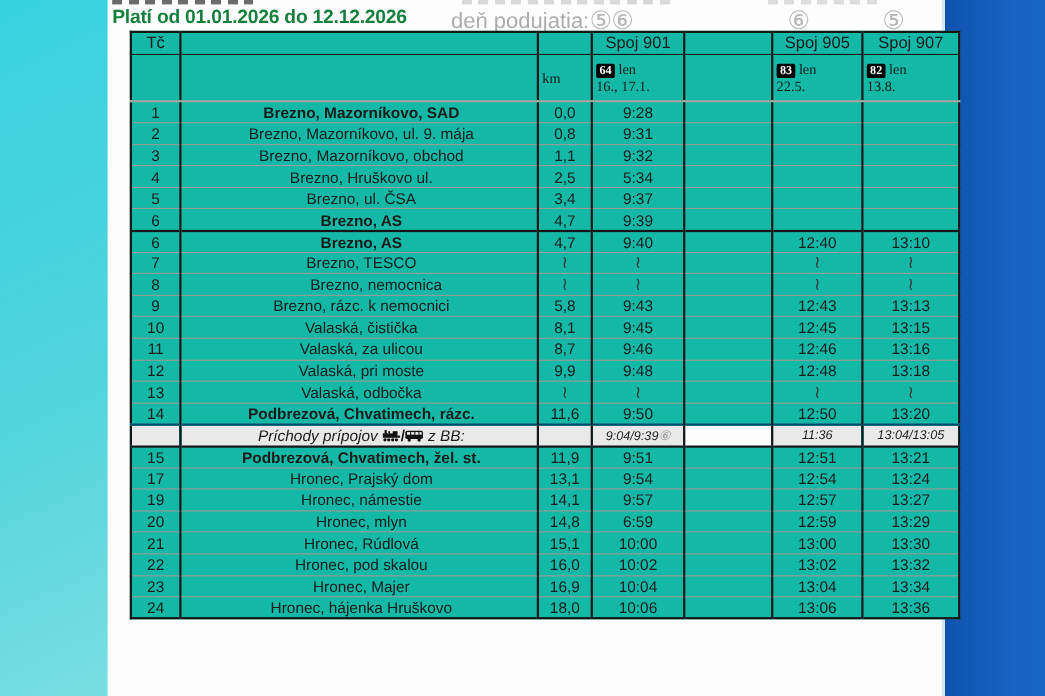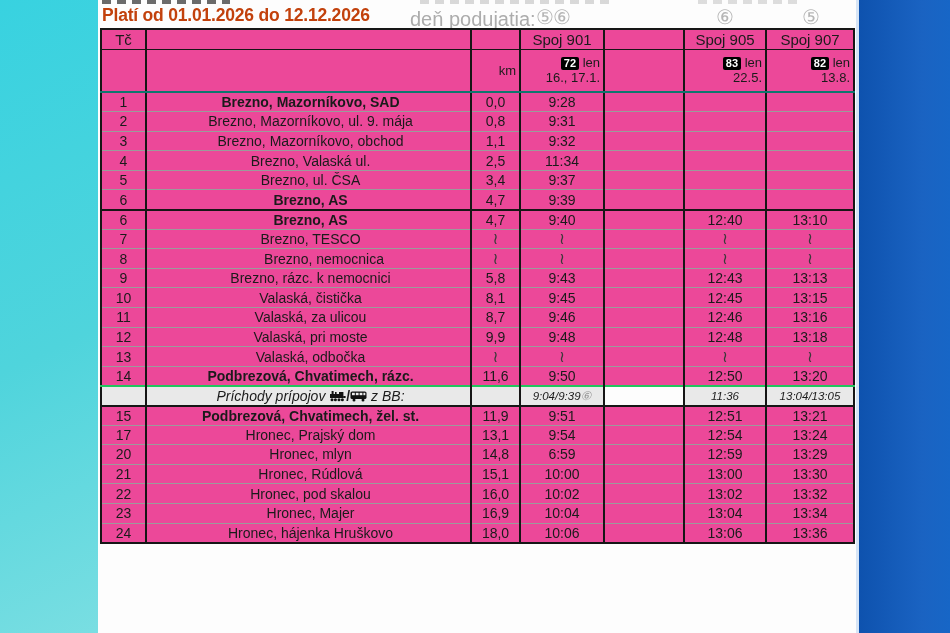--- a/index.html
+++ b/index.html
@@ -13,47 +13,47 @@
                   background: linear-gradient(90deg, #0e52ae 0%, #1a63c2 70%, #1766c6 100%); }
 
   .page { position: absolute; left: 98px; top: 0; width: 758px; height: 633px; background: #fdfdfd; }
 
   .smudge { position: absolute; top: 0; height: 4px;
             background: repeating-linear-gradient(90deg, rgba(70,70,70,.8) 0 9px, rgba(70,70,70,0) 9px 15px); }
   .smudge.s1 { left: 4px;  width: 128px; }
   .smudge.s2 { left: 322px; width: 190px; opacity: .25; }
   .smudge.s3 { left: 600px; width: 100px; opacity: .22; }
 
-  .validity { position: absolute; top: 5px; left: 4px; font-size: 17.5px; font-weight: bold; color: #c2410c; letter-spacing: -0.2px; }
+  .validity { position: absolute; top: 5px; left: 4px; font-size: 17.5px; font-weight: bold; color: #15803d; letter-spacing: -0.2px; }
   .event-label { position: absolute; top: 8px; left: 312px; font-size: 20px; color: #acacac; }
-  .cmark-top { position: absolute; top: 5px; font-size: 20px; color: #b6b6b6; letter-spacing: -1px; }
+  .cmark-top { position: absolute; top: 5px; font-size: 23px; color: #b6b6b6; letter-spacing: -1px; }
   .m1 { left: 438px; } .m2 { left: 618px; } .m3 { left: 704px; }
 
-  table.tt { position: absolute; left: 2px; top: 28px; width: 753px; table-layout: fixed;
-             border-collapse: collapse; border: 2px solid #161616; font-size: 14px; color: #1b1b1b; background: #ec4899; }
+  table.tt { position: absolute; left: 20px; top: 28px; width: 753px; table-layout: fixed;
+             border-collapse: collapse; border: 2px solid #161616; font-size: 14px; color: #1b1b1b; background: #14b8a6; }
   .tt td { height: 19.6px; padding: 0 3px; overflow: hidden; white-space: nowrap;
            border-left: 2px solid #161616; vertical-align: middle; }
   .tt td:first-child { border-left: none; }
 
   tr.h1 td { height: 20px; text-align: center; font-size: 15px; border-bottom: 1px solid #161616; }
-  tr.h2 td { height: 43px; text-align: right; font-size: 13px; line-height: 15px; border-bottom: 2px solid #0f766e; }
+  tr.h2 td { height: 43px; text-align: left; font-size: 13px; line-height: 15px; border-bottom: 2px solid #a3a3a3; font-family: Liberation Serif, serif; }
   tr.data td { border-top: 1px solid #9b9b9b; }
   tr.sec td { border-top: 2px solid #161616 !important; }
 
   .c-tc { text-align: center; }
   .c-name { text-align: center; padding-left: 7px !important; }
   .c-name.ind { padding-left: 34px !important; }
   .c-km, .c-t { text-align: center; }
   .bold { font-weight: bold; }
   .squig { font-size: 16px; color: #3a3a3a; line-height: 10px; }
 
   .badge { display: inline-block; background: #000; color: #fff; font-weight: bold; font-size: 11px;
            line-height: 13px; padding: 0 3px; border-radius: 2px; }
 
-  tr.conn td { background: #e9e9e9; border-top: 2px solid #22c55e; border-bottom: 2px solid #161616;
+  tr.conn td { background: #e9e9e9; border-top: 2px solid #0c4a6e; border-bottom: 2px solid #161616;
                font-style: italic; font-size: 14px; }
   tr.conn td.c-empty { background: #fdfdfd; }
   tr.conn td.c-t { font-size: 11.5px; }
   tr.conn .c-name { text-align: center; }
   .cmark { color: #969696; font-size: 12px; }
   .icon-sep { font-style: normal; font-weight: bold; }
   .conn-ico { vertical-align: -1px; }
 </style>
 </head>
 <body>
@@ -91,21 +91,21 @@
           <td>Spoj 901</td>
           <td></td>
           <td>Spoj 905</td>
           <td>Spoj 907</td>
         </tr>
         <tr class="h2">
           <td></td>
           <td></td>
           <td>km</td>
           <td>
-            <span class="badge">72</span>
+            <span class="badge">64</span>
             <span>len</span><br>
             <span>16., 17.1.</span>
           </td>
           <td></td>
           <td>
             <span class="badge">83</span>
             <span>len</span><br>
             <span>22.5.</span>
           </td>
           <td>
@@ -136,23 +136,23 @@
             <td class="c-tc">3</td>
             <td class="c-name">Brezno, Mazorníkovo, obchod</td>
             <td class="c-km">1,1</td>
             <td class="c-t">9:32</td>
             <td class="c-t"></td>
             <td class="c-t"></td>
             <td class="c-t"></td>
           </tr>
           <tr class="data">
             <td class="c-tc">4</td>
-            <td class="c-name">Brezno, Valaská ul.</td>
+            <td class="c-name">Brezno, Hruškovo ul.</td>
             <td class="c-km">2,5</td>
-            <td class="c-t">11:34</td>
+            <td class="c-t">5:34</td>
             <td class="c-t"></td>
             <td class="c-t"></td>
             <td class="c-t"></td>
           </tr>
           <tr class="data">
             <td class="c-tc">5</td>
             <td class="c-name">Brezno, ul. ČSA</td>
             <td class="c-km">3,4</td>
             <td class="c-t">9:37</td>
             <td class="c-t"></td>
@@ -292,20 +292,29 @@
           <tr class="data">
             <td class="c-tc">17</td>
             <td class="c-name">Hronec, Prajský dom</td>
             <td class="c-km">13,1</td>
             <td class="c-t">9:54</td>
             <td class="c-t"></td>
             <td class="c-t">12:54</td>
             <td class="c-t">13:24</td>
           </tr>
           <tr class="data">
+            <td class="c-tc">19</td>
+            <td class="c-name">Hronec, námestie</td>
+            <td class="c-km">14,1</td>
+            <td class="c-t">9:57</td>
+            <td class="c-t"></td>
+            <td class="c-t">12:57</td>
+            <td class="c-t">13:27</td>
+          </tr>
+          <tr class="data">
             <td class="c-tc">20</td>
             <td class="c-name">Hronec, mlyn</td>
             <td class="c-km">14,8</td>
             <td class="c-t">6:59</td>
             <td class="c-t"></td>
             <td class="c-t">12:59</td>
             <td class="c-t">13:29</td>
           </tr>
           <tr class="data">
             <td class="c-tc">21</td>

